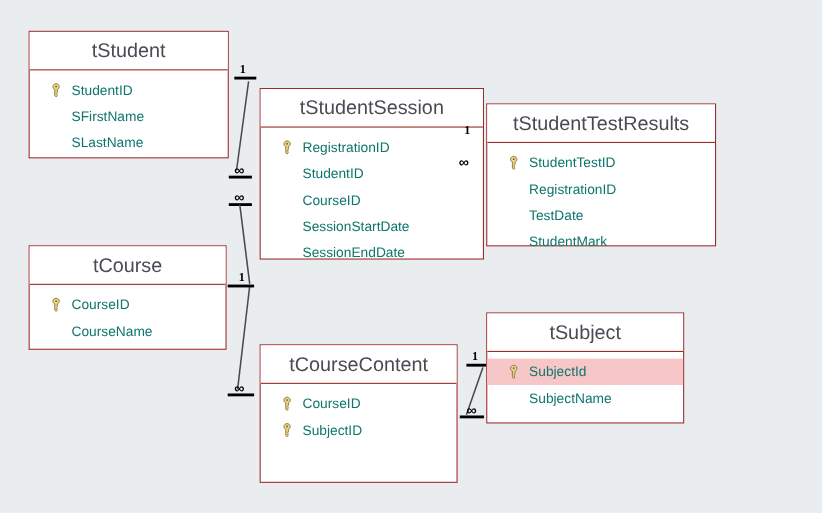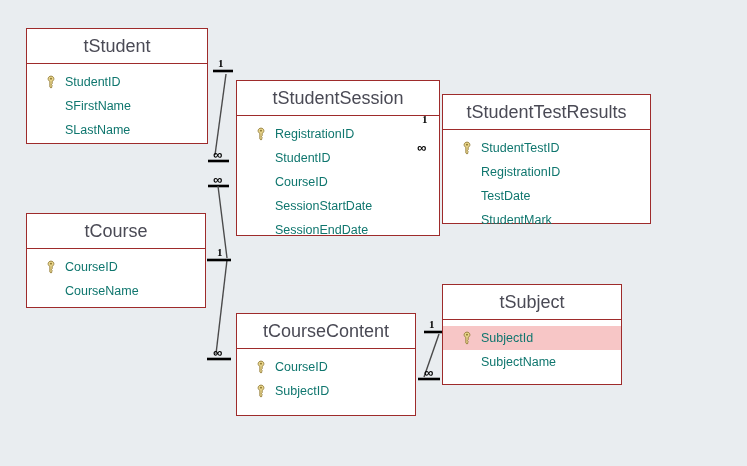--- a/index.html
+++ b/index.html
@@ -215,39 +215,39 @@
           <div class="field-row">
             <span class="key-slot"></span>
             <span class="field-name">TestDate</span>
           </div>
           <div class="field-row">
             <span class="key-slot"></span>
             <span class="field-name">StudentMark</span>
           </div>
         </div>
       </div>
-      <div class="table-box" style="left: 26px; top: 213px; width: 180px; height: 95px;">
+      <div class="table-box" style="left: 26px; top: 223px; width: 180px; height: 95px;">
         <div class="table-title">tCourse</div>
         <div class="field-list">
           <div class="field-row">
             <span class="key-slot">
               <svg class="key-icon" width="12" height="14" viewBox="0 0 12 14" xmlns="http://www.w3.org/2000/svg">
                 <path d="M6 1.1c-1.6 0-2.9 1.2-2.9 2.7 0 1.1 0.7 2.1 1.7 2.5v5.6l1.2 1.2 1.2-1.2-0.8-0.8 0.8-0.8-0.8-0.8 0.8-0.8V6.3c1-0.4 1.7-1.4 1.7-2.5C8.9 2.3 7.6 1.1 6 1.1z" fill="#e8d48a" stroke="#8a7430" stroke-width="0.8"></path>
                 <circle cx="6" cy="3.7" r="0.85" fill="#7a6520"></circle>
               </svg>
             </span>
             <span class="field-name">CourseID</span>
           </div>
           <div class="field-row">
             <span class="key-slot"></span>
             <span class="field-name">CourseName</span>
           </div>
         </div>
       </div>
-      <div class="table-box" style="left: 236px; top: 313px; width: 180px; height: 103px;">
+      <div class="table-box" style="left: 236px; top: 313px; width: 180px; height: 126px;">
         <div class="table-title">tCourseContent</div>
         <div class="field-list">
           <div class="field-row">
             <span class="key-slot">
               <svg class="key-icon" width="12" height="14" viewBox="0 0 12 14" xmlns="http://www.w3.org/2000/svg">
                 <path d="M6 1.1c-1.6 0-2.9 1.2-2.9 2.7 0 1.1 0.7 2.1 1.7 2.5v5.6l1.2 1.2 1.2-1.2-0.8-0.8 0.8-0.8-0.8-0.8 0.8-0.8V6.3c1-0.4 1.7-1.4 1.7-2.5C8.9 2.3 7.6 1.1 6 1.1z" fill="#e8d48a" stroke="#8a7430" stroke-width="0.8"></path>
                 <circle cx="6" cy="3.7" r="0.85" fill="#7a6520"></circle>
               </svg>
             </span>
             <span class="field-name">CourseID</span>

